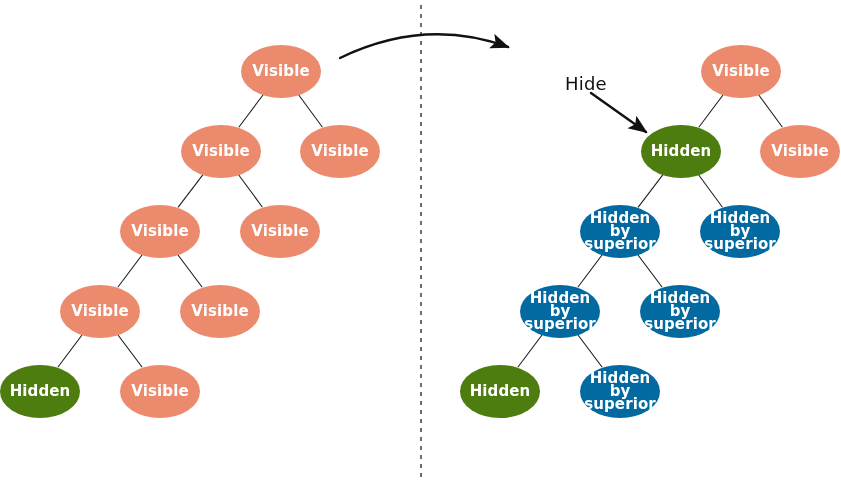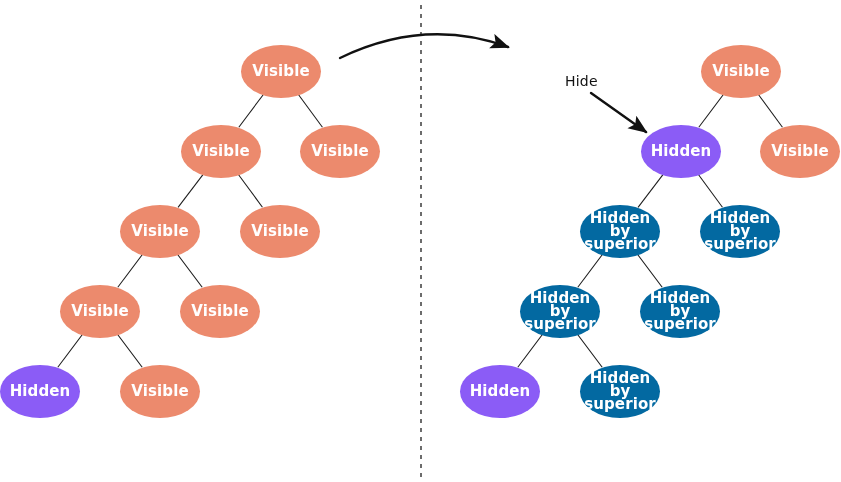--- a/index.html
+++ b/index.html
@@ -35,28 +35,28 @@
     color: #ffffff;
     font-size: 15px;
     font-weight: bold;
     line-height: 13px;
     letter-spacing: 0.1px;
     box-sizing: border-box;
     padding: 0 2px;
     white-space: pre-line;
   }
   .node.visible   { background: #ec8a6d; }
-  .node.hidden    { background: #8b5cf6; }
+  .node.hidden    { background: #4d7c0f; }
   .node.bysuper   { background: #0369a1; }
 
   .hide-label {
     position: absolute;
     left: 565px;
     top: 73px;
-    font-size: 14px;
+    font-size: 18px;
     font-weight: normal;
     color: #111111;
     letter-spacing: 0.2px;
   }
 </style>
 </head>
 <body>
 
 <div id="stage">
 

